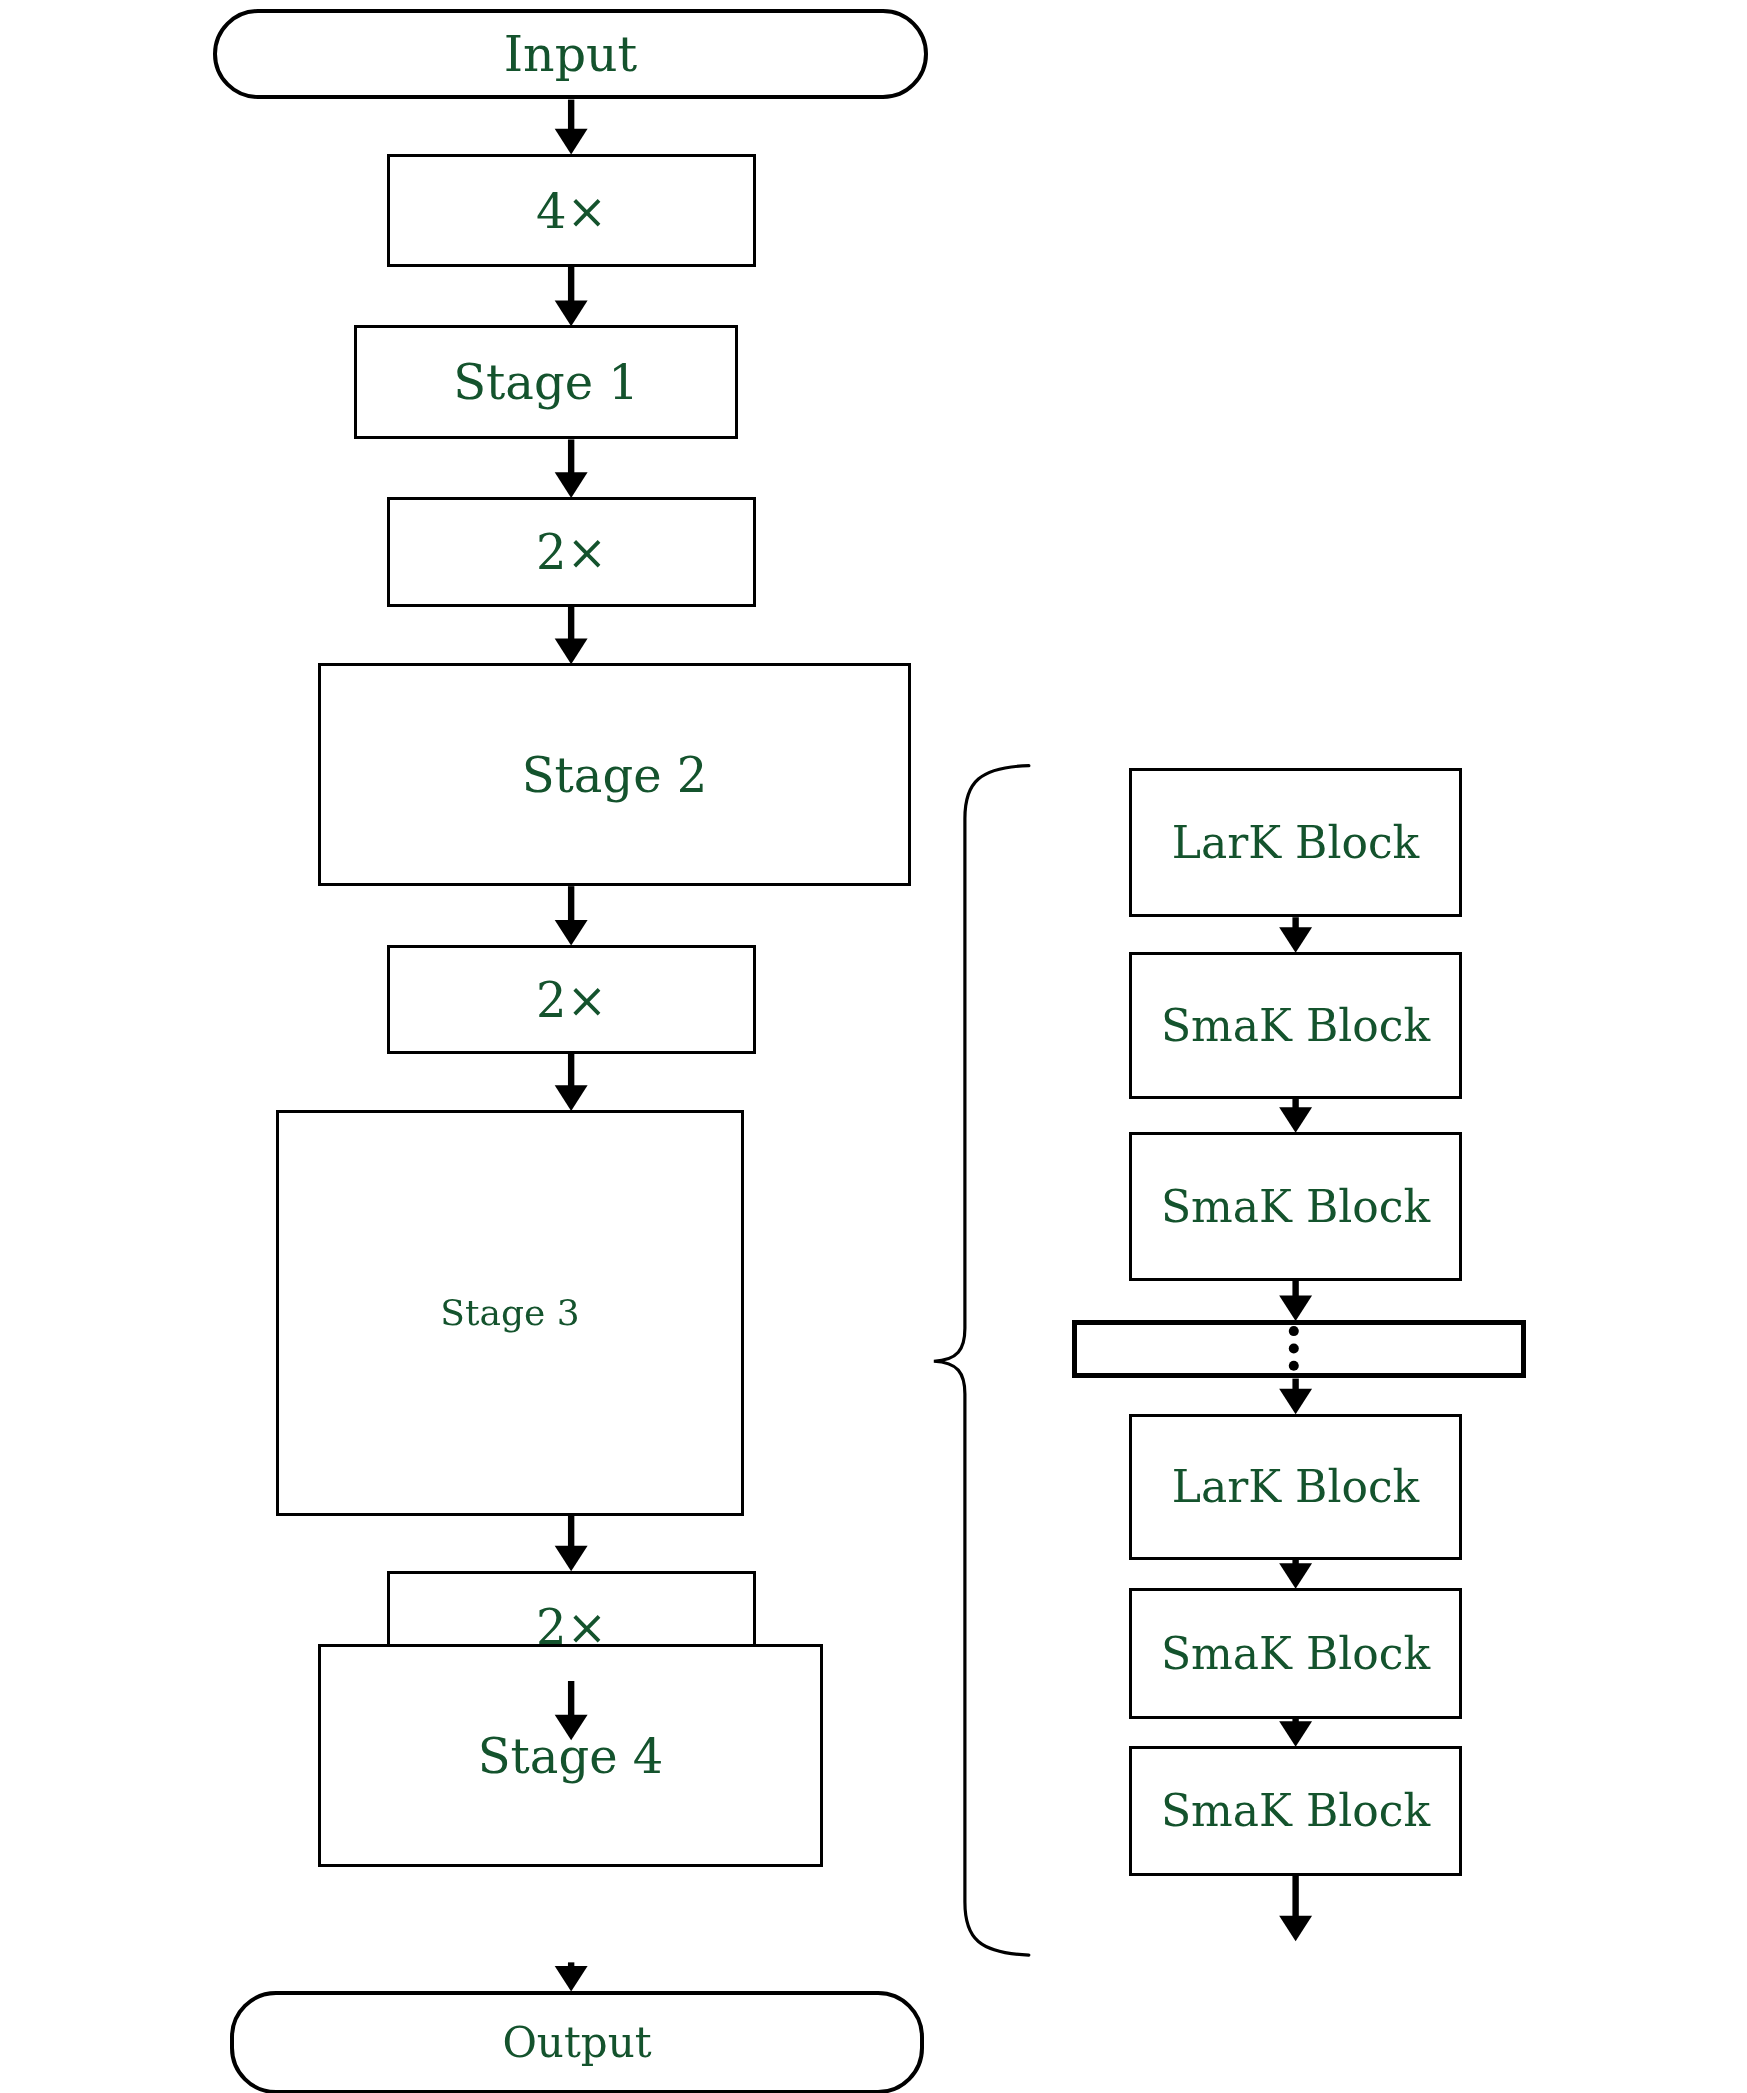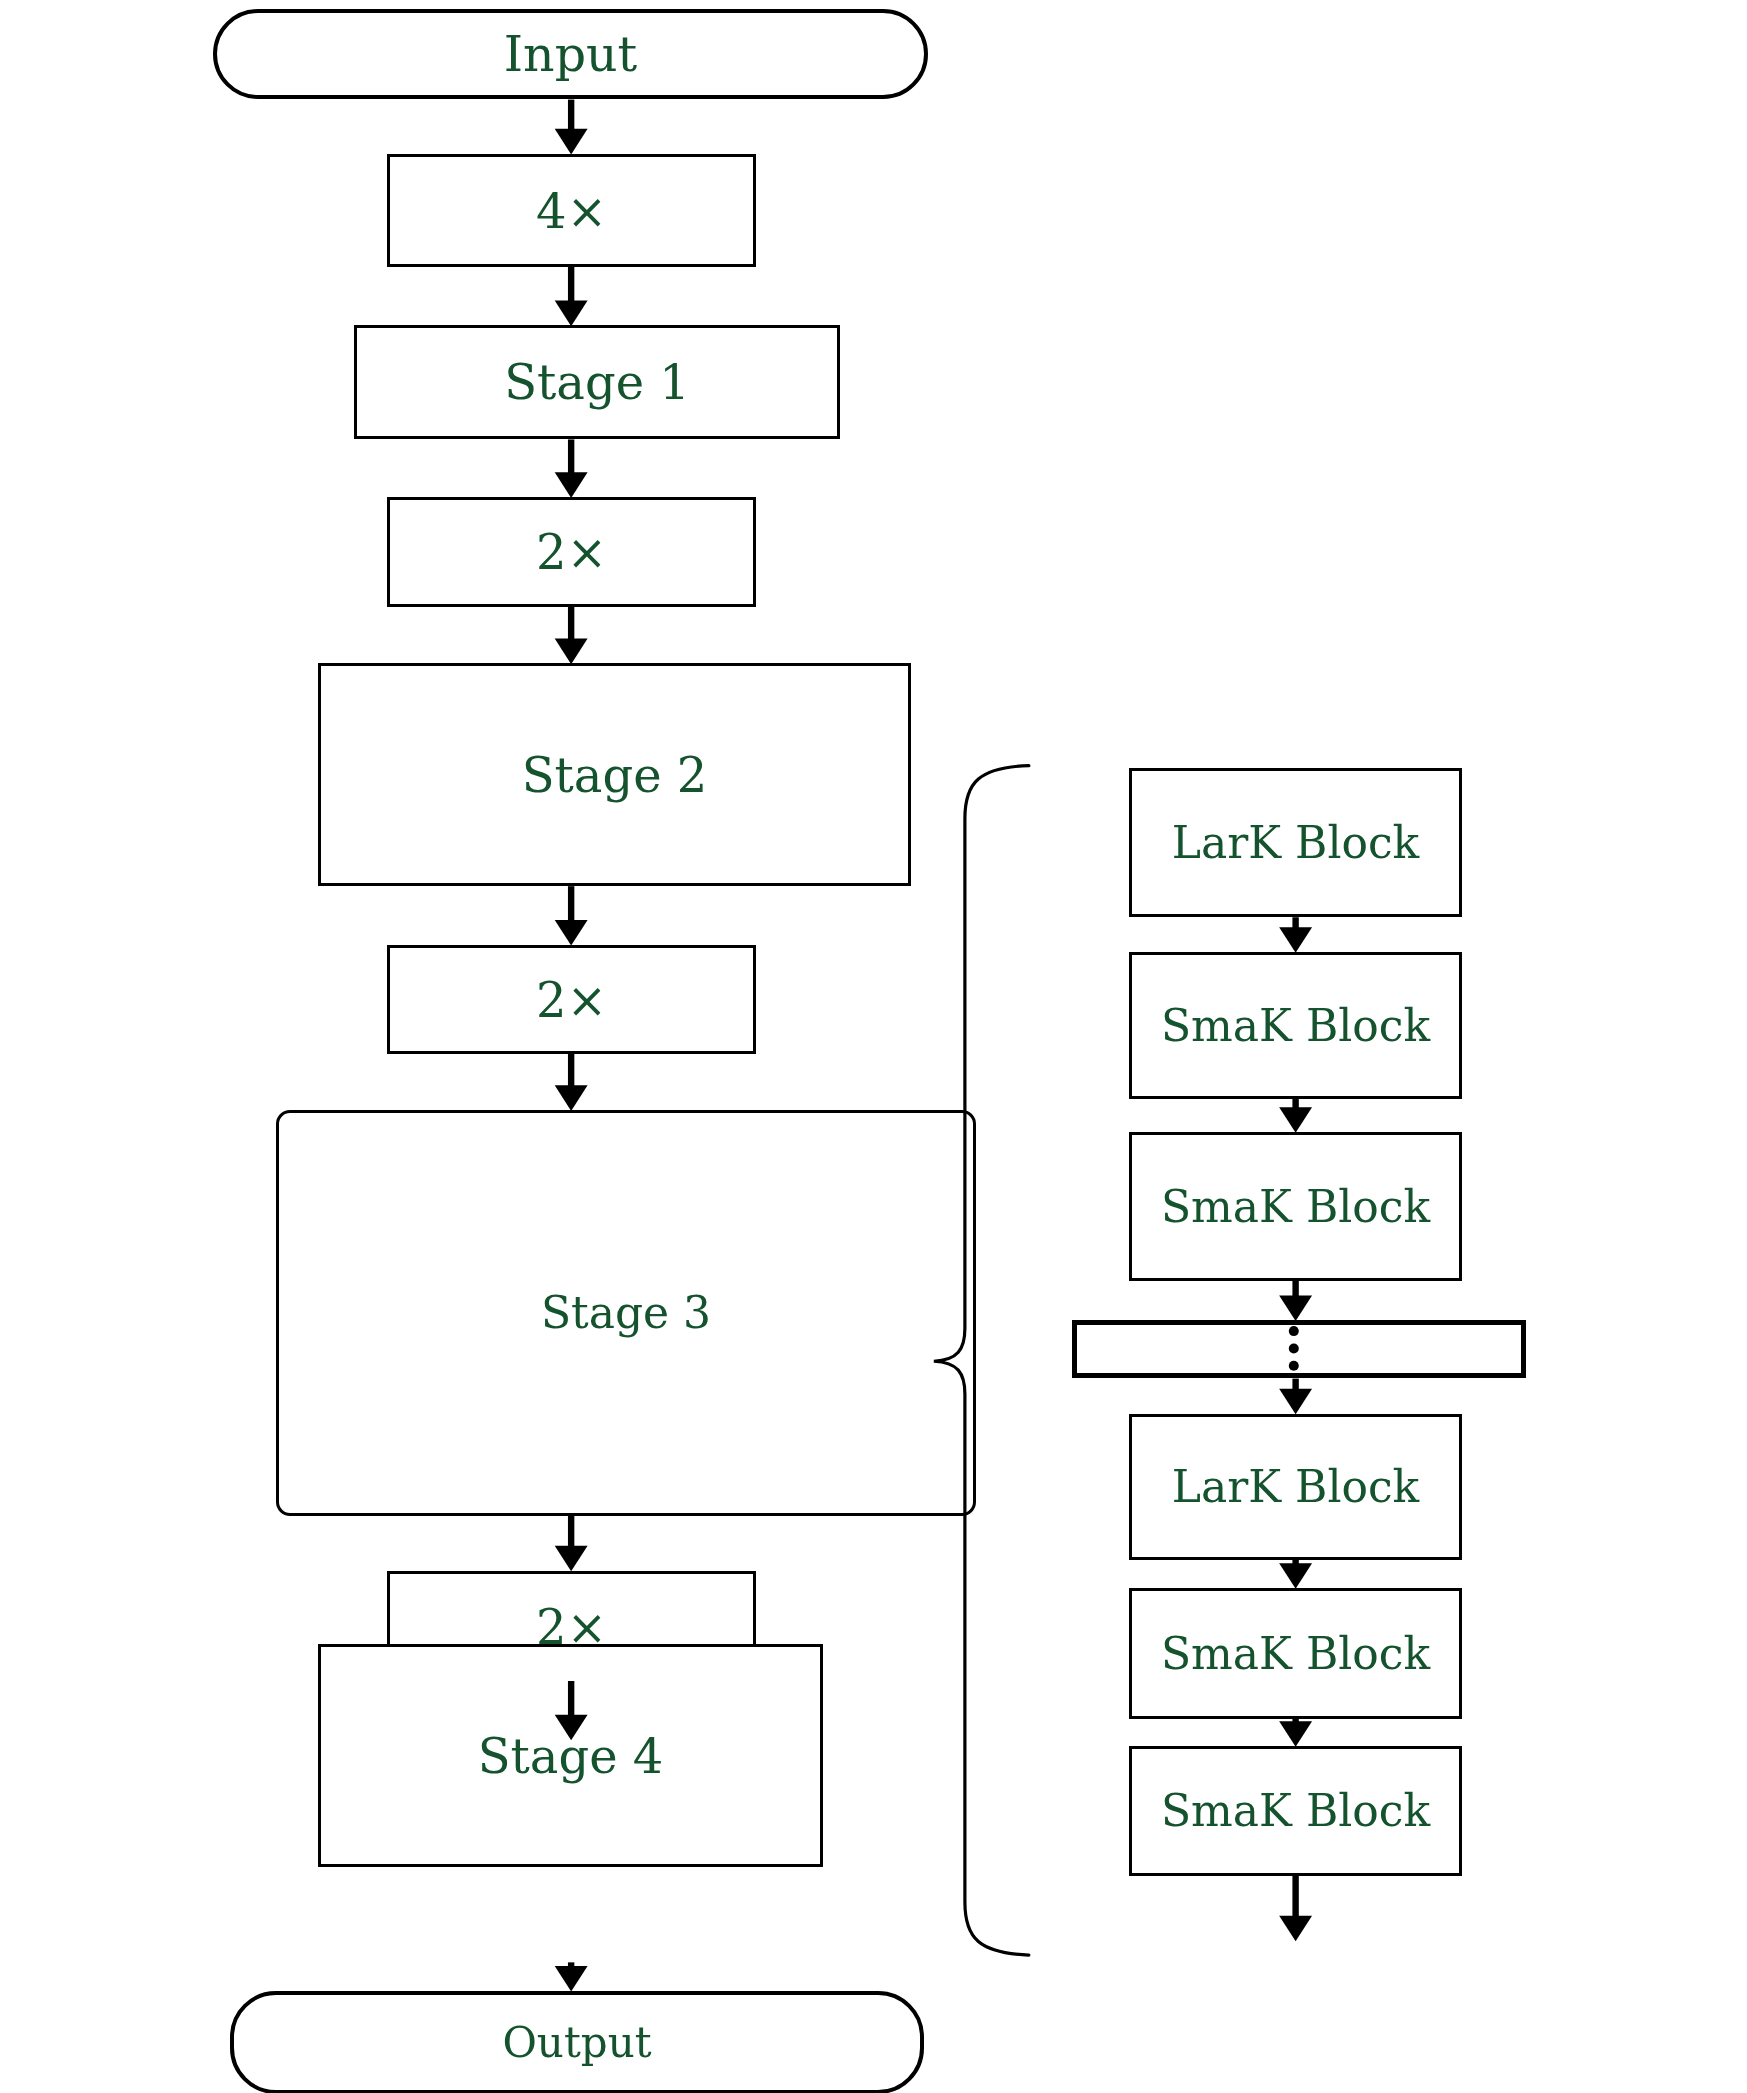--- a/index.html
+++ b/index.html
@@ -35,33 +35,33 @@
 </head>
 <body>
 
 <div id="diagram">
     <div class="node pill" style="left: 213px; top: 9.1px; width: 715px; height: 90px; border-width: 4.6px; font-size: 49px; border-radius: 45px;">
       <span>Input</span>
     </div>
     <div class="node rect" style="left: 387px; top: 154px; width: 369px; height: 113px; border-width: 3.7px; font-size: 48px;">
       <span>4×</span>
     </div>
-    <div class="node rect" style="left: 354px; top: 325px; width: 486px; height: 114px; border-width: 3.7px; font-size: 48px;">
+    <div class="node rect" style="left: 354px; top: 325px; width: 384px; height: 114px; border-width: 3.7px; font-size: 48px;">
       <span>Stage 1</span>
     </div>
     <div class="node rect" style="left: 387px; top: 497px; width: 369px; height: 110px; border-width: 3.7px; font-size: 48px;">
       <span>2×</span>
     </div>
     <div class="node rect" style="left: 318px; top: 663px; width: 593px; height: 223px; border-width: 3.7px; font-size: 48px;">
       <span>Stage 2</span>
     </div>
     <div class="node rect" style="left: 387px; top: 945px; width: 369px; height: 109px; border-width: 3.7px; font-size: 48px;">
       <span>2×</span>
     </div>
-    <div class="node rect" style="left: 276px; top: 1110px; width: 700px; height: 406px; border-width: 3.7px; font-size: 44px; border-radius: 14px;">
+    <div class="node rect" style="left: 276px; top: 1110px; width: 468px; height: 406px; border-width: 3.7px; font-size: 36px;">
       <span>Stage 3</span>
     </div>
     <div class="node rect" style="left: 387px; top: 1571px; width: 369px; height: 111px; border-width: 3.7px; font-size: 48px;">
       <span>2×</span>
     </div>
     <div class="node rect" style="left: 318px; top: 1644px; width: 505px; height: 223px; border-width: 3.7px; font-size: 48px;">
       <span>Stage 4</span>
     </div>
     <div class="node pill" style="left: 230px; top: 1991px; width: 694px; height: 103px; border-width: 4.6px; font-size: 42px; border-radius: 46px;">
       <span>Output</span>

